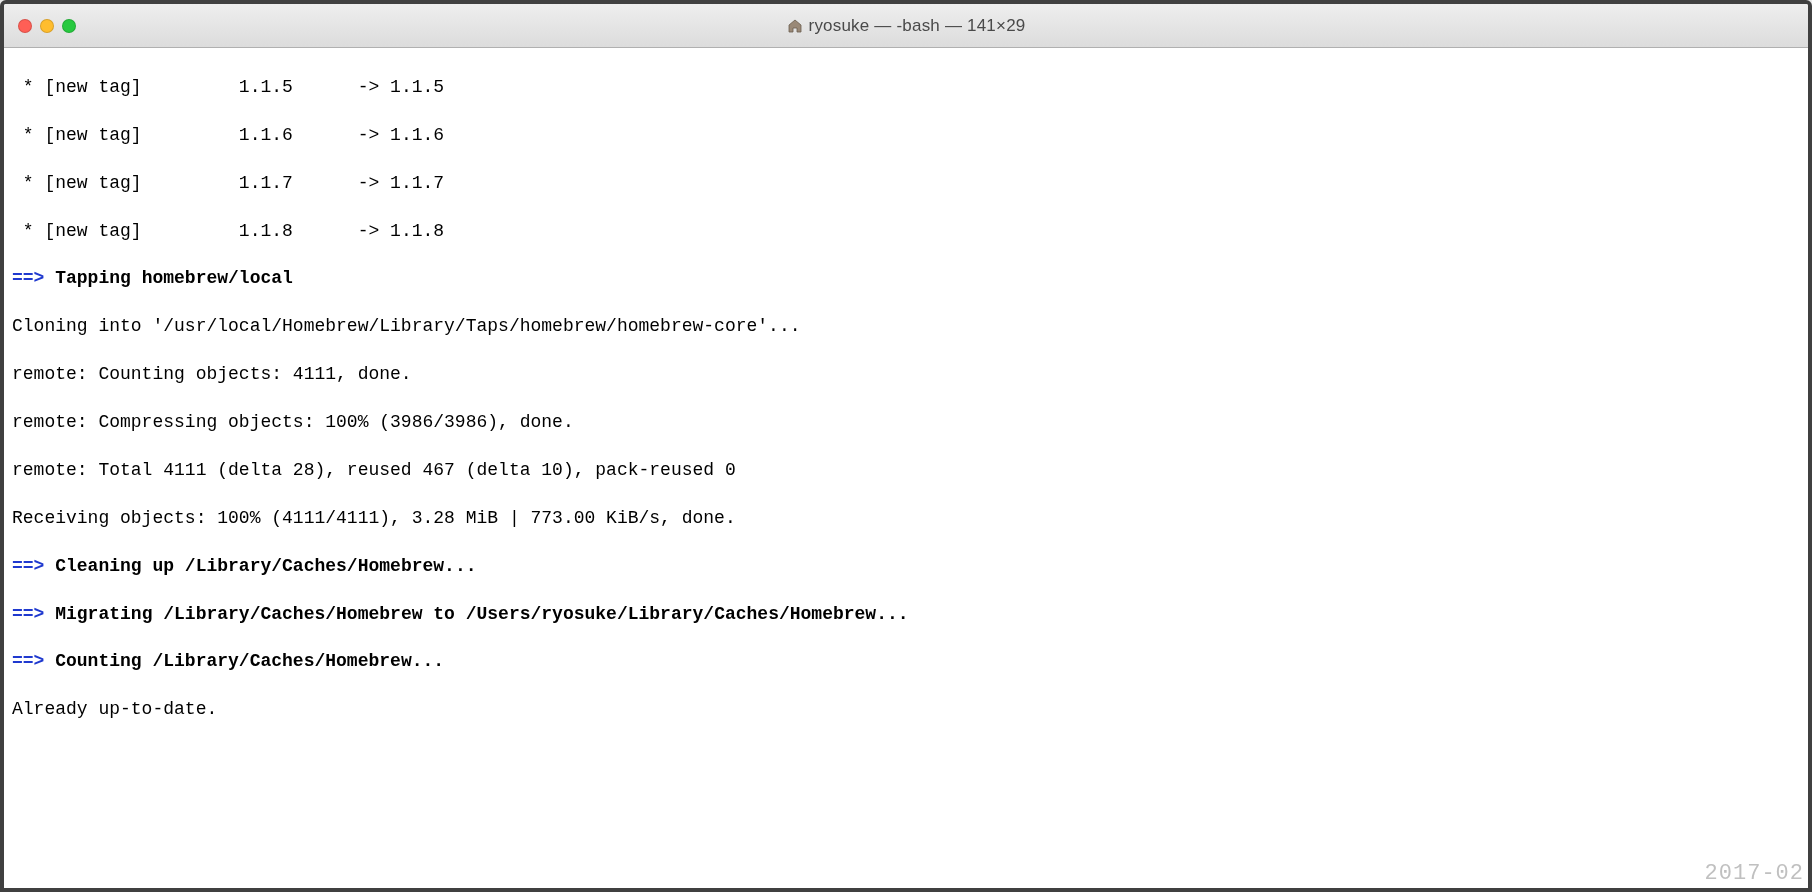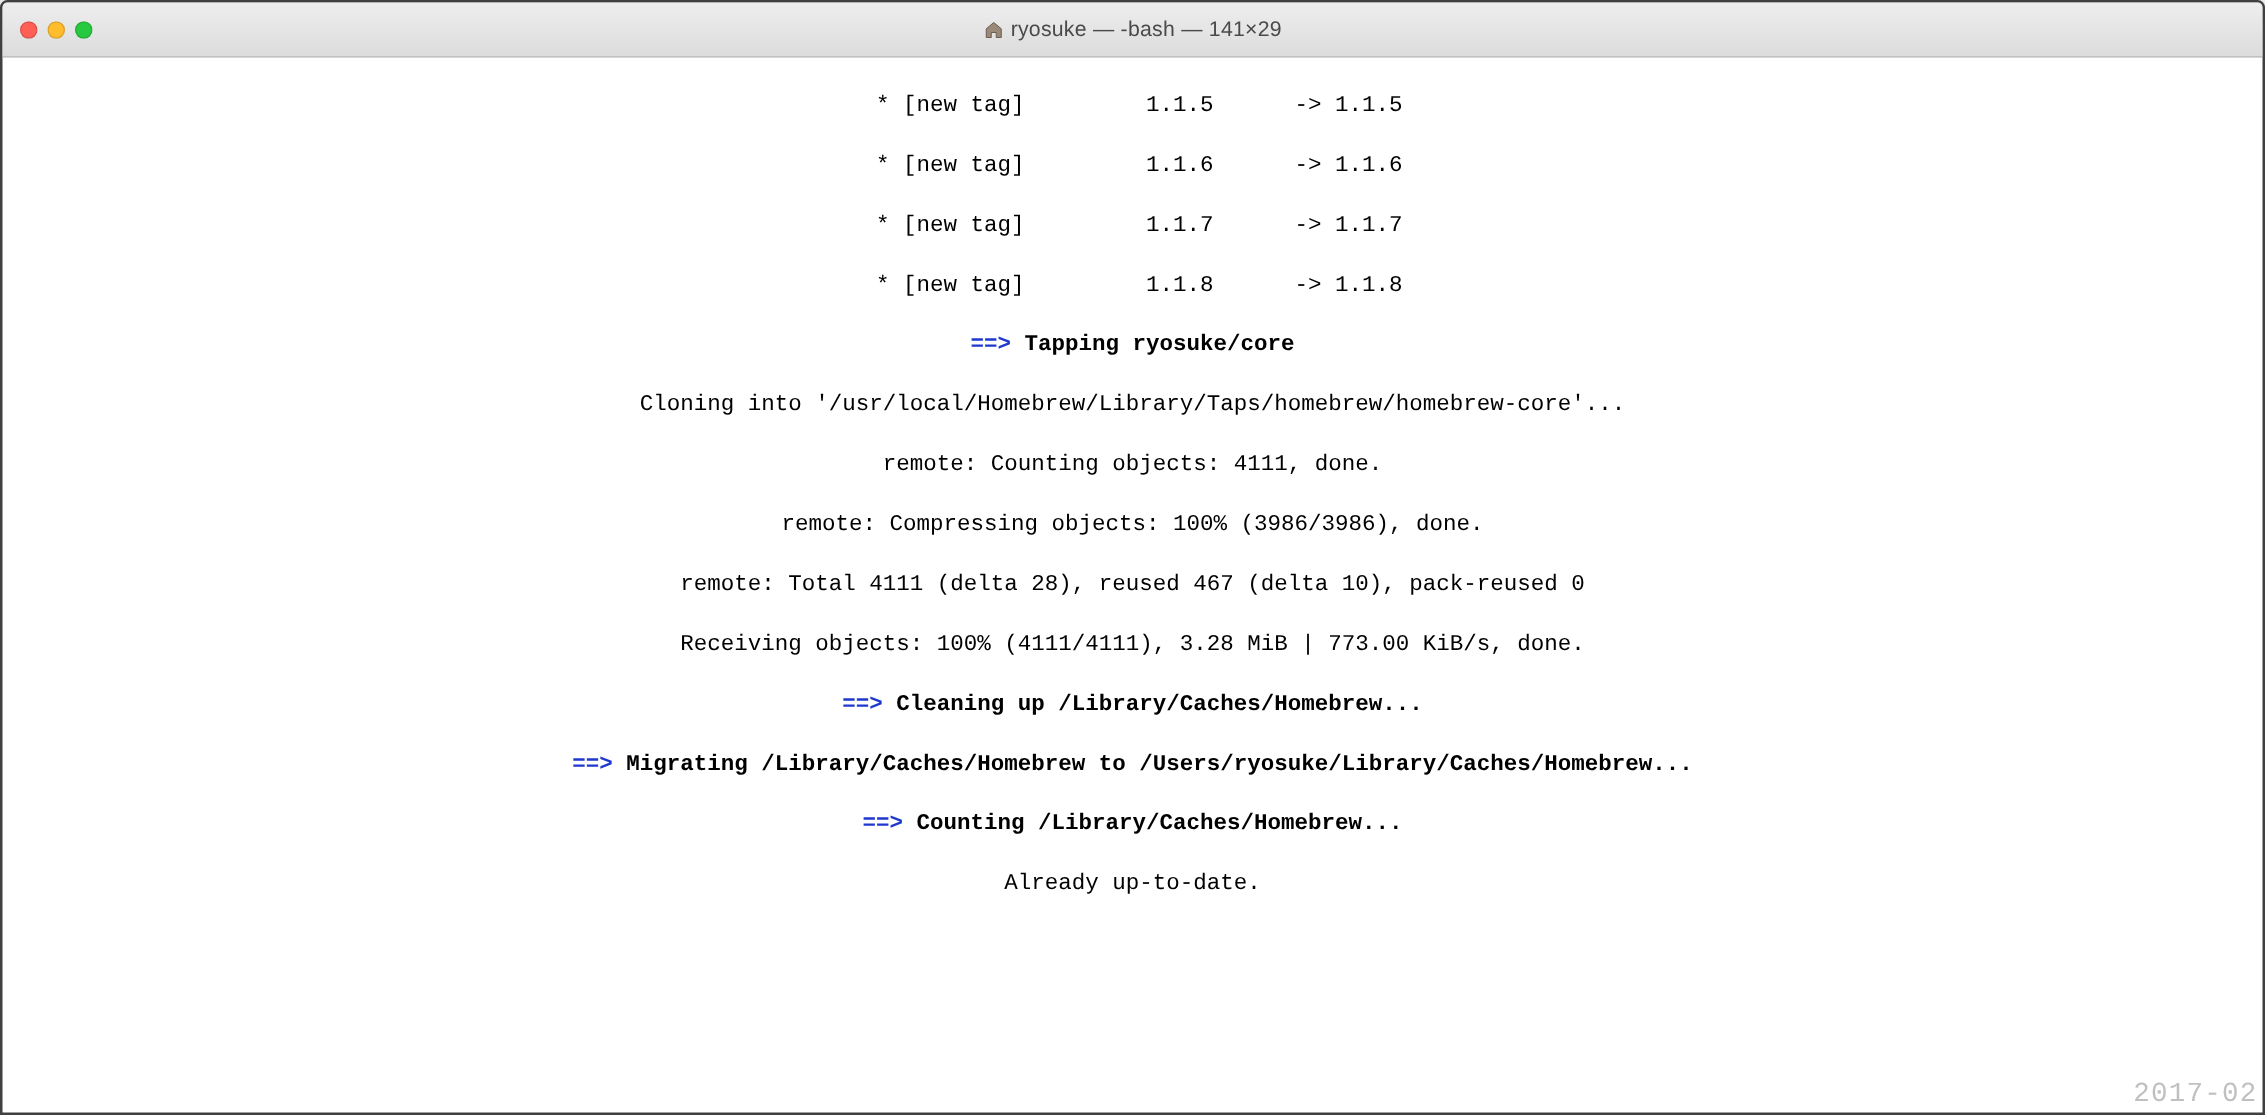--- a/index.html
+++ b/index.html
@@ -6,21 +6,21 @@
     body {
       font-family: Menlo, Monaco, "Courier New", monospace;
       font-size: 18px;
       background: #f0f0f0;
       overflow: hidden;
     }
     .window {
       width: 1812px;
       height: 892px;
       background: #fff;
-      border: 2px solid #404040;
+      border: 4px solid #404040;
       border-radius: 6px 6px 0 0;
       overflow: hidden;
       box-shadow: 0 2px 8px rgba(0,0,0,0.15);
       position: relative;
     }
     .titlebar {
       height: 44px;
       background: linear-gradient(#eeeeee, #dcdcdc);
       border-bottom: 1px solid #b0b0b0;
       display: flex;
@@ -56,21 +56,21 @@
     .home-icon svg { display: block; }
     .terminal {
       padding: 4px 8px 6px 8px;
       line-height: 1.33;
       white-space: pre;
       color: #000;
       font-weight: 400;
       height: calc(100% - 44px);
       overflow: hidden;
     }
-    .line { white-space: pre; text-align: center; }
+    .line { white-space: pre; }
     .arrow { color: #1f39cf; font-weight: 700; }
     .bold  { font-weight: 800; }
     .watermark {
       position: absolute;
       right: 4px;
       bottom: 2px;
       font-family: Liberation Mono, monospace;
       font-size: 22px;
       color: #c0c0c0;
       letter-spacing: 1px;
@@ -95,21 +95,21 @@
       </span>
       <span>ryosuke — -bash — 141×29</span>
     </div>
   </div>
 
   <div class="terminal">
 <div class="line"> * [new tag]         <span>1.1.5</span>      -&gt; <span>1.1.5</span></div>
 <div class="line"> * [new tag]         <span>1.1.6</span>      -&gt; <span>1.1.6</span></div>
 <div class="line"> * [new tag]         <span>1.1.7</span>      -&gt; <span>1.1.7</span></div>
 <div class="line"> * [new tag]         <span>1.1.8</span>      -&gt; <span>1.1.8</span></div>
-<div class="line"><span class="arrow">==&gt;</span> <span class="bold">Tapping ryosuke/core</span></div>
+<div class="line"><span class="arrow">==&gt;</span> <span class="bold">Tapping homebrew/local</span></div>
 <div class="line">Cloning into '/usr/local/Homebrew/Library/Taps/homebrew/homebrew-core'...</div>
 <div class="line">remote: Counting objects: 4111, done.</div>
 <div class="line">remote: Compressing objects: 100% (3986/3986), done.</div>
 <div class="line">remote: Total 4111 (delta 28), reused 467 (delta 10), pack-reused 0</div>
 <div class="line">Receiving objects: 100% (4111/4111), 3.28 MiB | 773.00 KiB/s, done.</div>
 <div class="line"><span class="arrow">==&gt;</span> <span class="bold">Cleaning up /Library/Caches/Homebrew...</span></div>
 <div class="line"><span class="arrow">==&gt;</span> <span class="bold">Migrating /Library/Caches/Homebrew to /Users/ryosuke/Library/Caches/Homebrew...</span></div>
 <div class="line"><span class="arrow">==&gt;</span> <span class="bold">Counting /Library/Caches/Homebrew...</span></div>
 <div class="line">Already up-to-date.</div>
 

